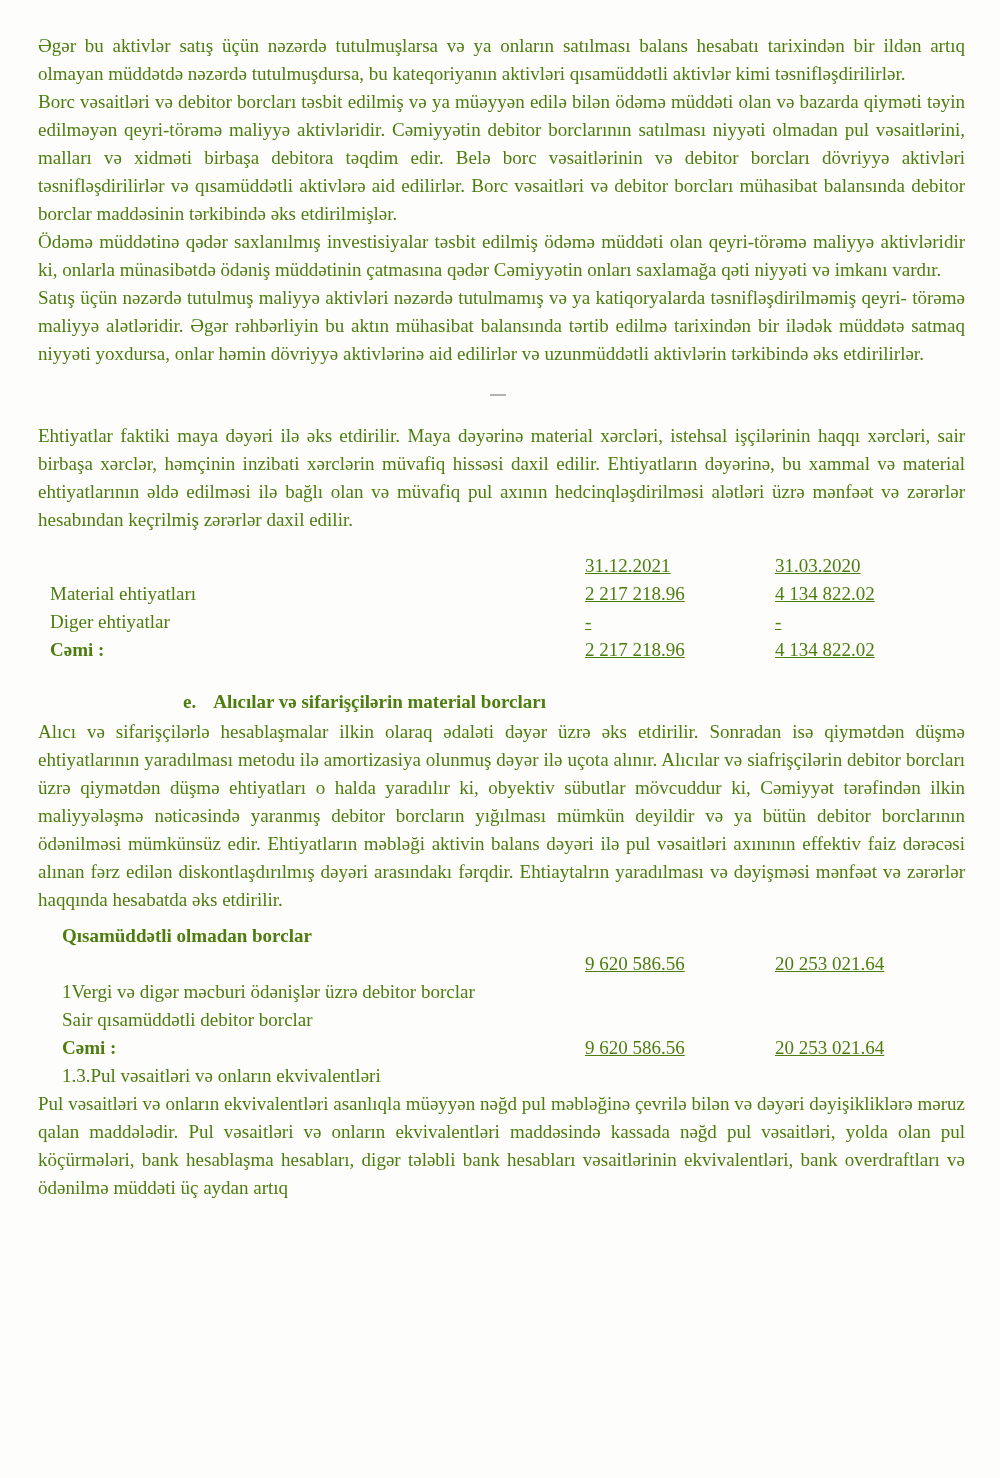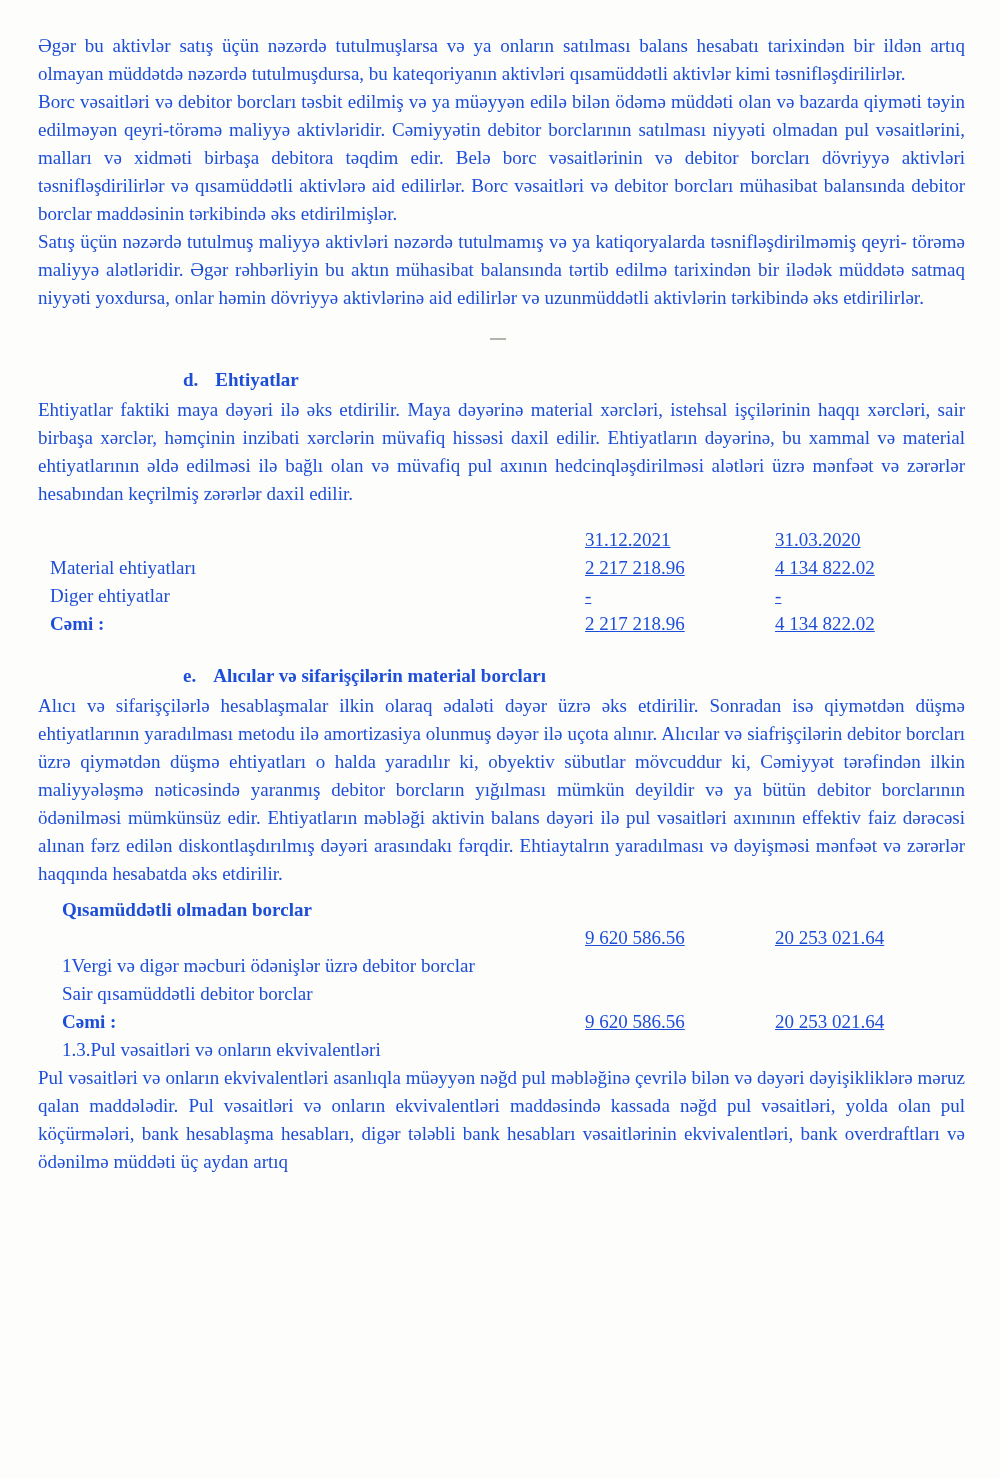--- a/index.html
+++ b/index.html
@@ -3,21 +3,21 @@
 <meta charset="utf-8">
 <style>
   * { margin: 0; padding: 0; box-sizing: border-box; }
   html, body { background: #d8d8d8; }
   body { font-family: "Liberation Serif", serif; }
   .page {
     width: 1000px;
     height: 1478px;
     margin: 0 auto;
     background: #fdfdfb;
-    color: #1d4ed8;
+    color: #4d7c0f;
     padding: 32px 35px 8px 38px;
     overflow: hidden;
     font-size: 19px;
     line-height: 28px;
     position: relative;
   }
   p.body-text { text-align: justify; }
   .spacer-lg { height: 54px; position: relative; }
   .artifact {
     position: absolute;
@@ -50,29 +50,27 @@
   .gap-md { height: 24px; }
   .gap-xs { height: 8px; }
 </style>
 </head>
 <body>
 
 <div class="page">
 
   <p class="body-text">Əgər bu aktivlər satış üçün nəzərdə tutulmuşlarsa və ya onların satılması balans hesabatı tarixindən bir ildən artıq olmayan müddətdə nəzərdə tutulmuşdursa, bu kateqoriyanın aktivləri qısamüddətli aktivlər kimi təsnifləşdirilirlər.</p>
   <p class="body-text">Borc vəsaitləri və debitor borcları təsbit edilmiş və ya müəyyən edilə bilən ödəmə müddəti olan və bazarda qiyməti təyin edilməyən qeyri-törəmə maliyyə aktivləridir. Cəmiyyətin debitor borclarının satılması niyyəti olmadan pul vəsaitlərini, malları və xidməti birbaşa debitora təqdim edir. Belə borc vəsaitlərinin və debitor borcları dövriyyə aktivləri təsnifləşdirilirlər və qısamüddətli aktivlərə aid edilirlər. Borc vəsaitləri və debitor borcları mühasibat balansında debitor borclar maddəsinin tərkibində əks etdirilmişlər.</p>
+  <p class="body-text">Ödəmə müddətinə qədər saxlanılmış investisiyalar təsbit edilmiş ödəmə müddəti olan qeyri-törəmə maliyyə aktivləridir ki, onlarla münasibətdə ödəniş müddətinin çatmasına qədər Cəmiyyətin onları saxlamağa qəti niyyəti və imkanı vardır.</p>
   <p class="body-text">Satış üçün nəzərdə tutulmuş maliyyə aktivləri nəzərdə tutulmamış və ya katiqoryalarda təsnifləşdirilməmiş qeyri- törəmə maliyyə alətləridir. Əgər rəhbərliyin bu aktın mühasibat balansında tərtib edilmə tarixindən bir ilədək müddətə satmaq niyyəti yoxdursa, onlar həmin dövriyyə aktivlərinə aid edilirlər və uzunmüddətli aktivlərin tərkibində əks etdirilirlər.</p>
 
   <div class="spacer-lg">
     <div class="artifact"></div>
   </div>
 
-  <h3 class="sec-heading">
-    <span class="letter">d.</span><span class="title">Ehtiyatlar</span>
-  </h3>
   <p class="body-text">Ehtiyatlar faktiki maya dəyəri ilə əks etdirilir. Maya dəyərinə material xərcləri, istehsal işçilərinin haqqı xərcləri, sair birbaşa xərclər, həmçinin inzibati xərclərin müvafiq hissəsi daxil edilir. Ehtiyatların dəyərinə, bu xammal və material ehtiyatlarının əldə edilməsi ilə bağlı olan və müvafiq pul axının hedcinqləşdirilməsi alətləri üzrə mənfəət və zərərlər hesabından keçrilmiş zərərlər daxil edilir.</p>
 
   <div class="gap-sm"></div>
 
   <div class="fin-table">
     <div class="trow header">
       <div class="tlabel"></div>
       <div class="tval">31.12.2021</div>
       <div class="tval">31.03.2020</div>
     </div>

